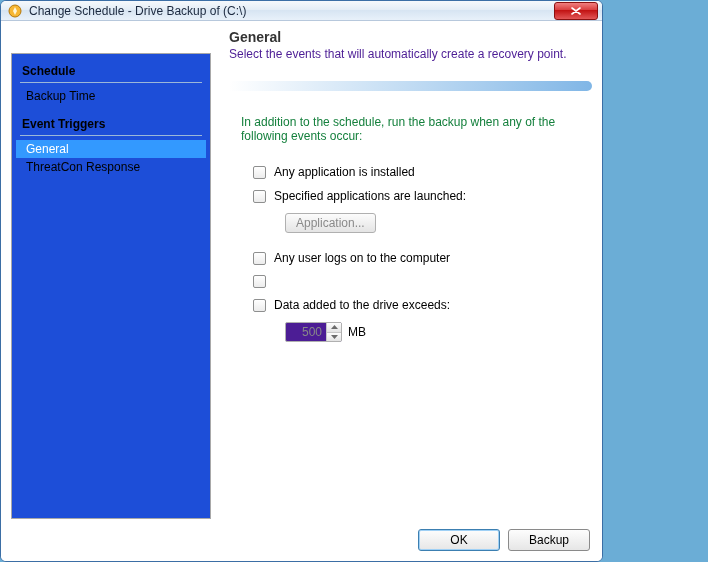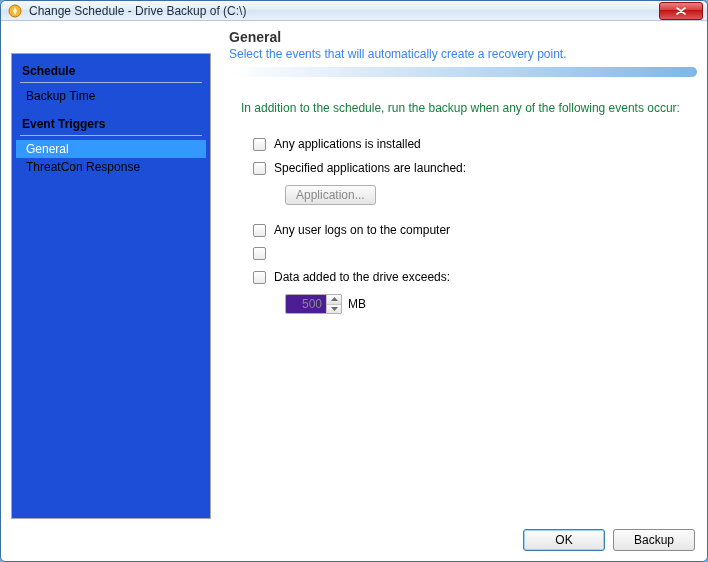--- a/index.html
+++ b/index.html
@@ -5,21 +5,21 @@
   * { box-sizing: border-box; }
   html, body {
     margin: 0; padding: 0;
     font-family: "Segoe UI", Tahoma, sans-serif;
     font-size: 12px;
     background: #6badd6;
     width: 708px; height: 562px;
     overflow: hidden;
   }
   .window {
-    width: 708px; height: 562px;
+    width: 603px; height: 562px;
     background: #fff;
     border: 1px solid #3b6ea5;
     border-radius: 6px;
     box-shadow: 0 0 0 1px rgba(255,255,255,0.3) inset;
     display: flex; flex-direction: column;
     overflow: hidden;
   }
   .titlebar {
     height: 28px;
     background: linear-gradient(to bottom, #f6f9fc 0%, #e4edf6 45%, #d6e4f2 46%, #e8f1fa 100%);
@@ -99,22 +99,22 @@
   .header-band {
     padding: 0 0 0 4px;
   }
   .panel-title {
     font-weight: bold;
     font-size: 14px;
     color: #333;
     margin-bottom: 2px;
   }
   .panel-subtitle {
-    color: #3b82f6;
-    margin-bottom: 6px;
+    color: #4c1d95;
+    margin-bottom: 20px;
   }
   .gradient-bar {
     height: 10px;
     background: linear-gradient(to right, #fff 0%, #a8cdee 70%, #80b6e6 100%);
     border-radius: 0 5px 5px 0;
   }
   .content {
     padding: 24px 10px 0 16px;
   }
   .intro { color: #15803d; margin-bottom: 22px; }
@@ -234,21 +234,21 @@
           <div class="panel-title">General</div>
           <div class="panel-subtitle">Select the events that will automatically create a recovery point.</div>
           <div class="gradient-bar"></div>
         </div>
 
         <div class="content">
           <div class="intro">In addition to the schedule, run the backup when any of the following events occur:</div>
 
           <div class="opt">
             <span class="cb"></span>
-            <span>Any applications is installed</span>
+            <span>Any application is installed</span>
           </div>
 
           <div class="opt">
             <span class="cb"></span>
             <span>Specified applications are launched:</span>
           </div>
           <div class="subrow">
             <button class="btn-small" disabled="">Application...</button>
           </div>
 

